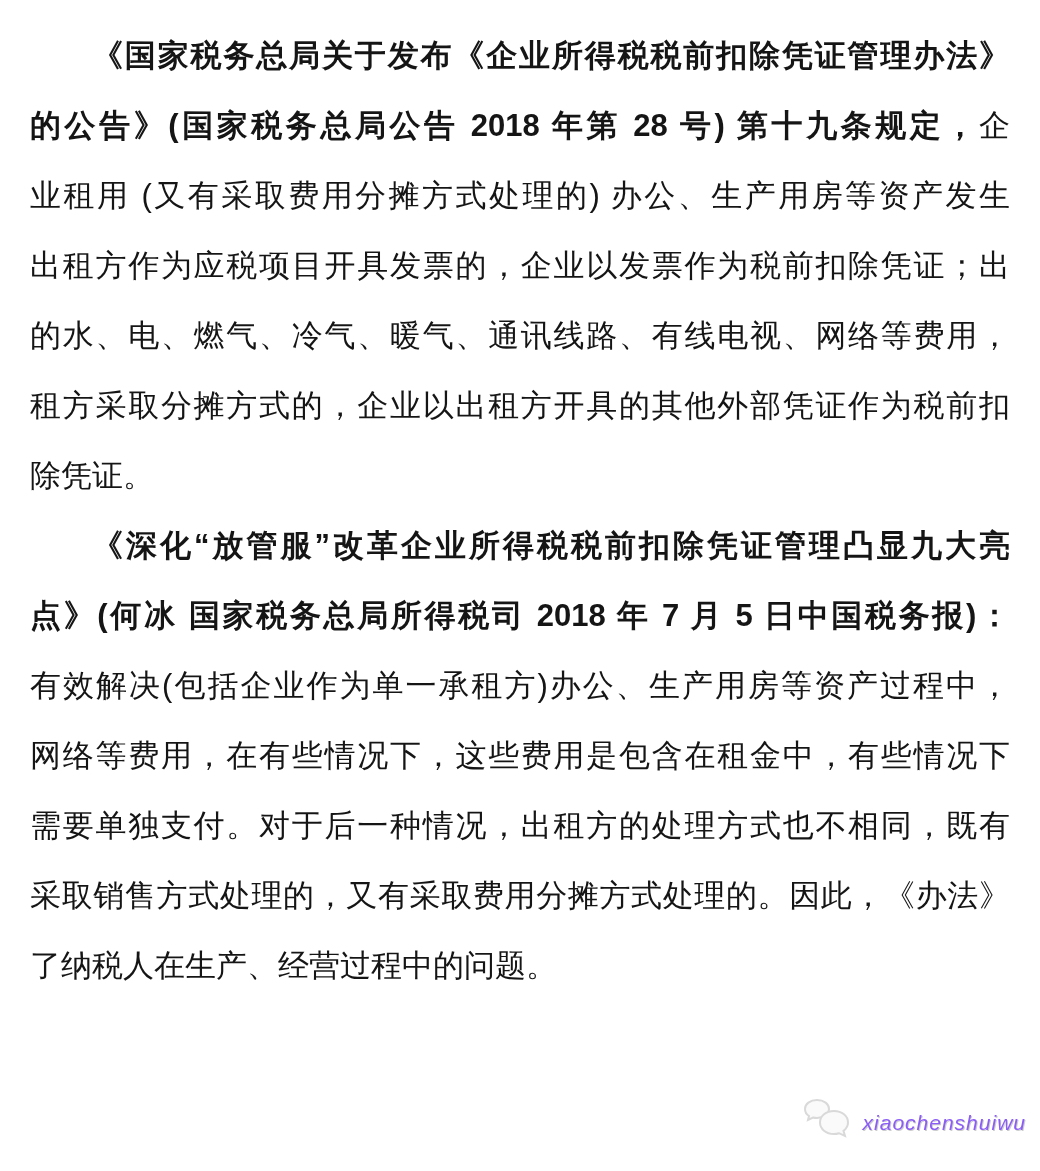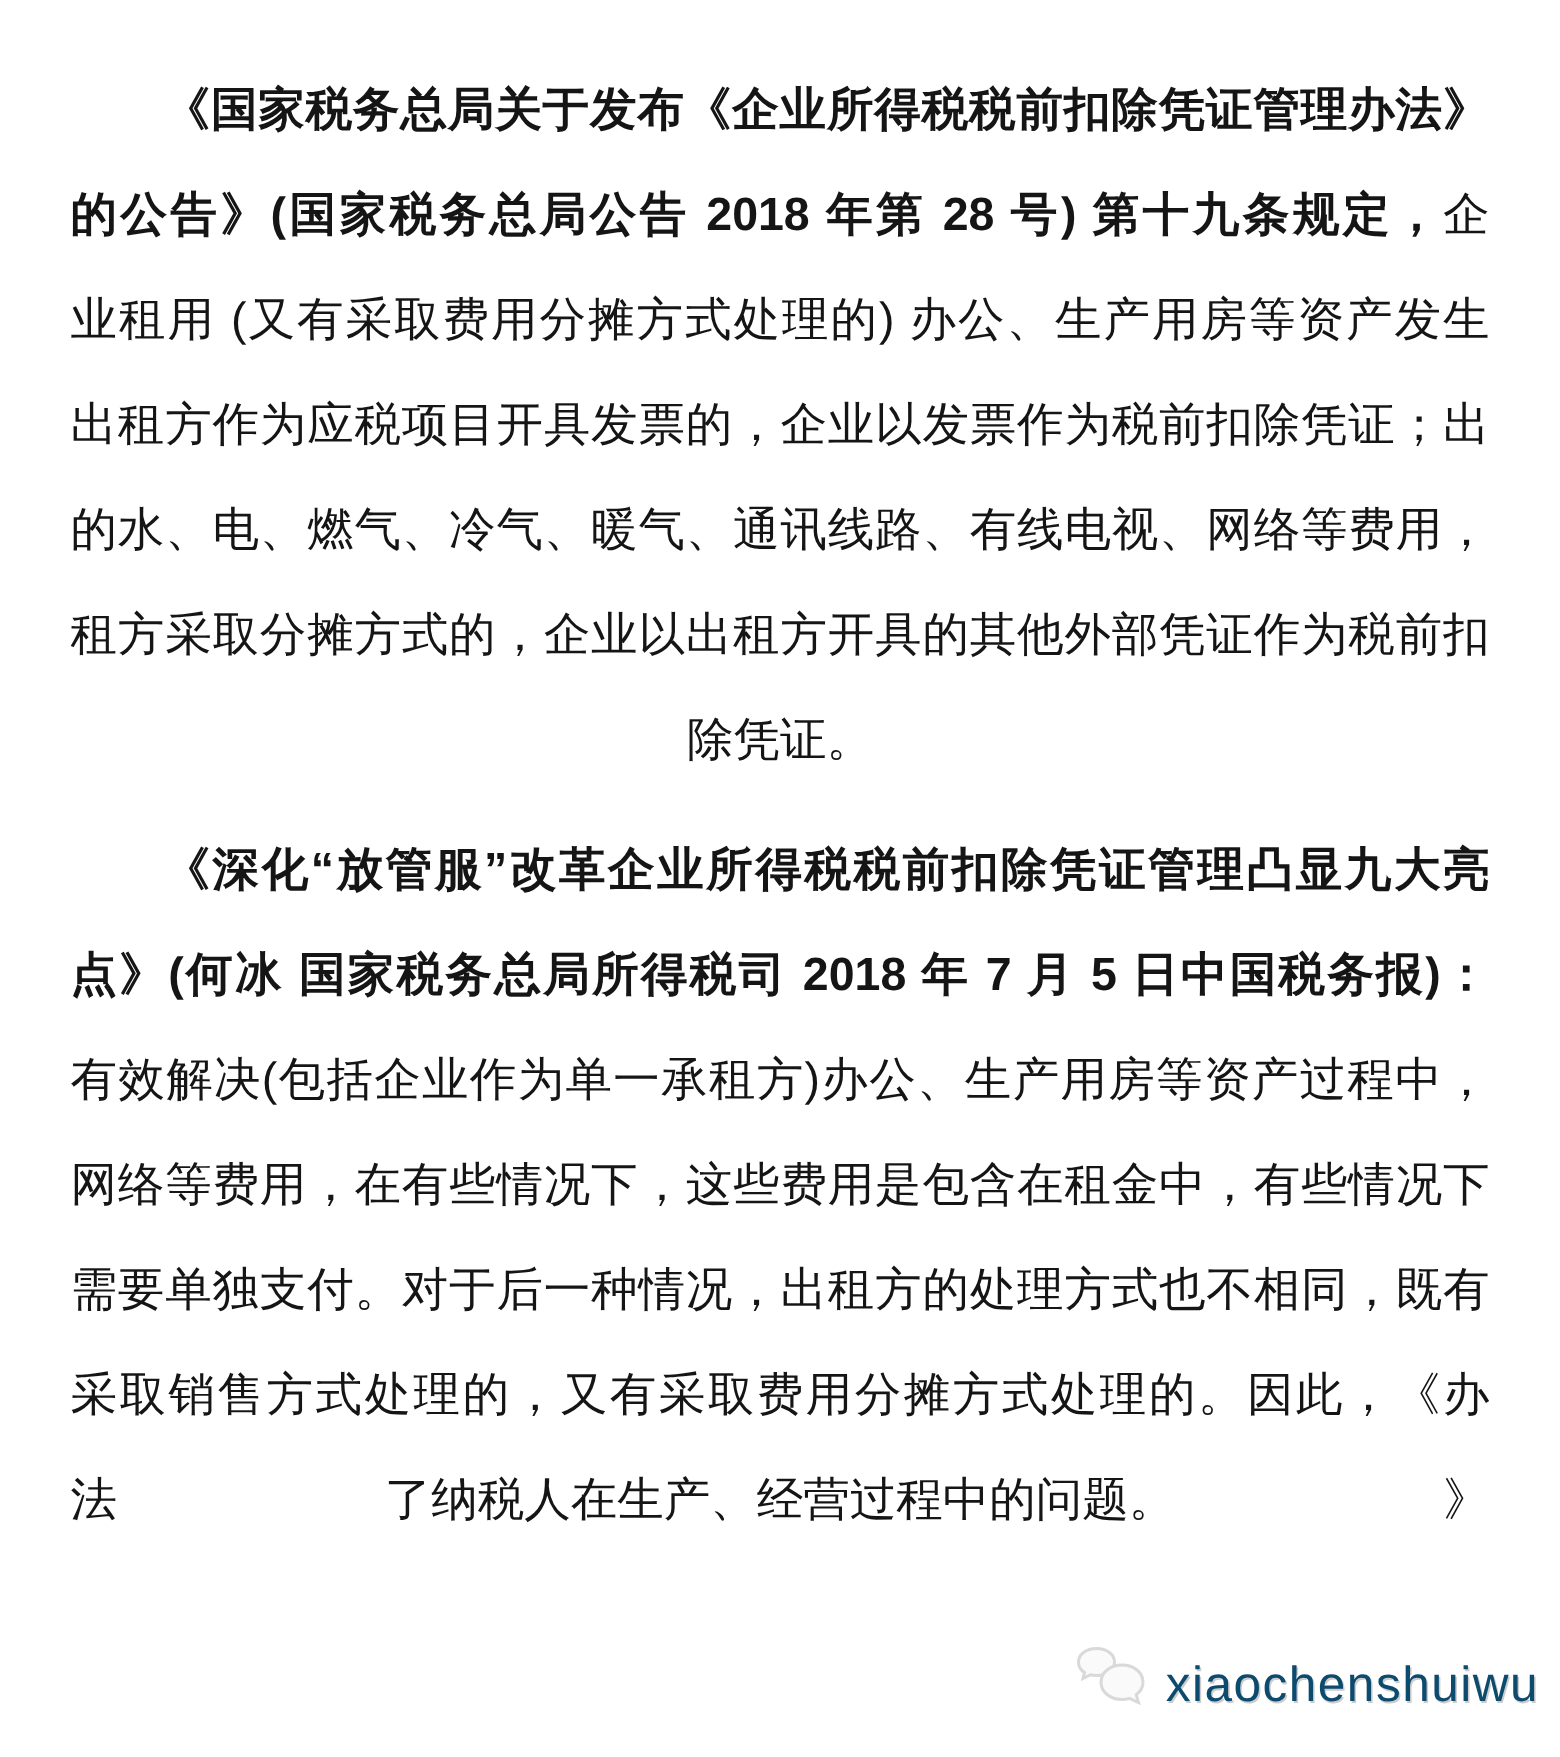--- a/index.html
+++ b/index.html
@@ -16,27 +16,27 @@
     color: #151515;
   }
   .doc {
     position: absolute;
     left: 30px;
     right: 30px;
     top: 21px;
     font-size: 31px;
   }
   .paragraph {
-    margin: 17px;
+    margin: 0;
   }
   .line {
     height: 70px;
     line-height: 70px;
     white-space: nowrap;
-    text-align: center;
+    text-align: left;
   }
   .line.fill {
     white-space: normal;
     text-align: justify;
     text-align-last: justify;
     text-justify: inter-character;
   }
   .line.indent {
     text-indent: 62px;
   }
@@ -46,24 +46,25 @@
   .watermark {
     position: absolute;
     right: 14px;
     bottom: 22px;
     display: flex;
     align-items: center;
     gap: 8px;
     user-select: none;
   }
   .watermark-text {
-    font-size: 33px;
+    font-size: 21px;
     letter-spacing: 1px;
-    color: #0c4a6e;
+    color: #8b5cf6;
     text-shadow: -1px -1px 0 #ffffff, 1px 1px 0 #cccccc;
+    font-style: italic;
   }
   .bubble-icon {
     display: inline-block;
   }
 </style>
 </head>
 <body>
 
 <div class="doc">
     <div class="paragraph">

